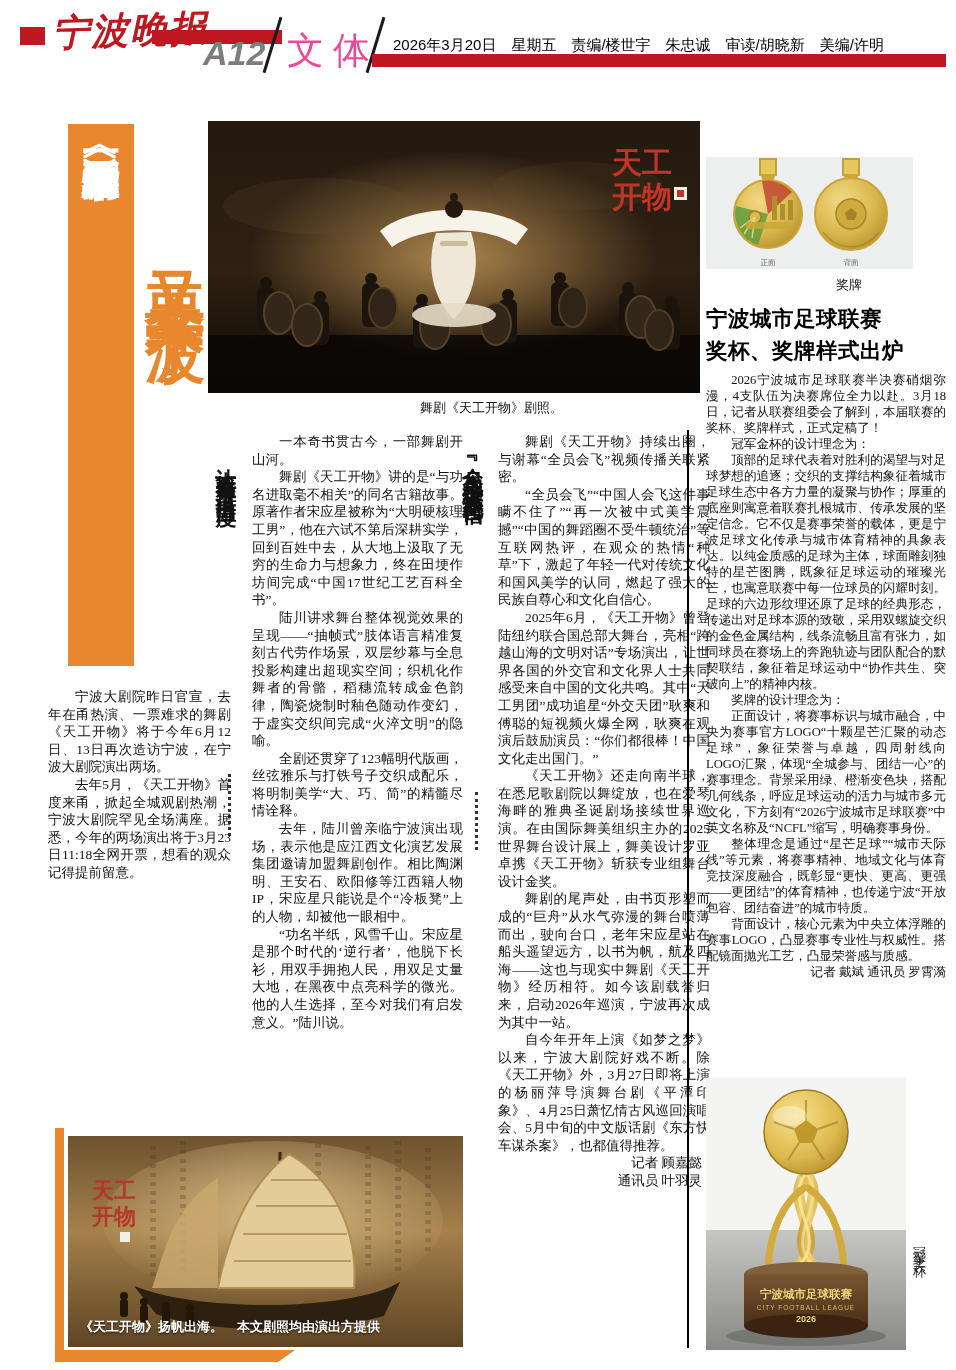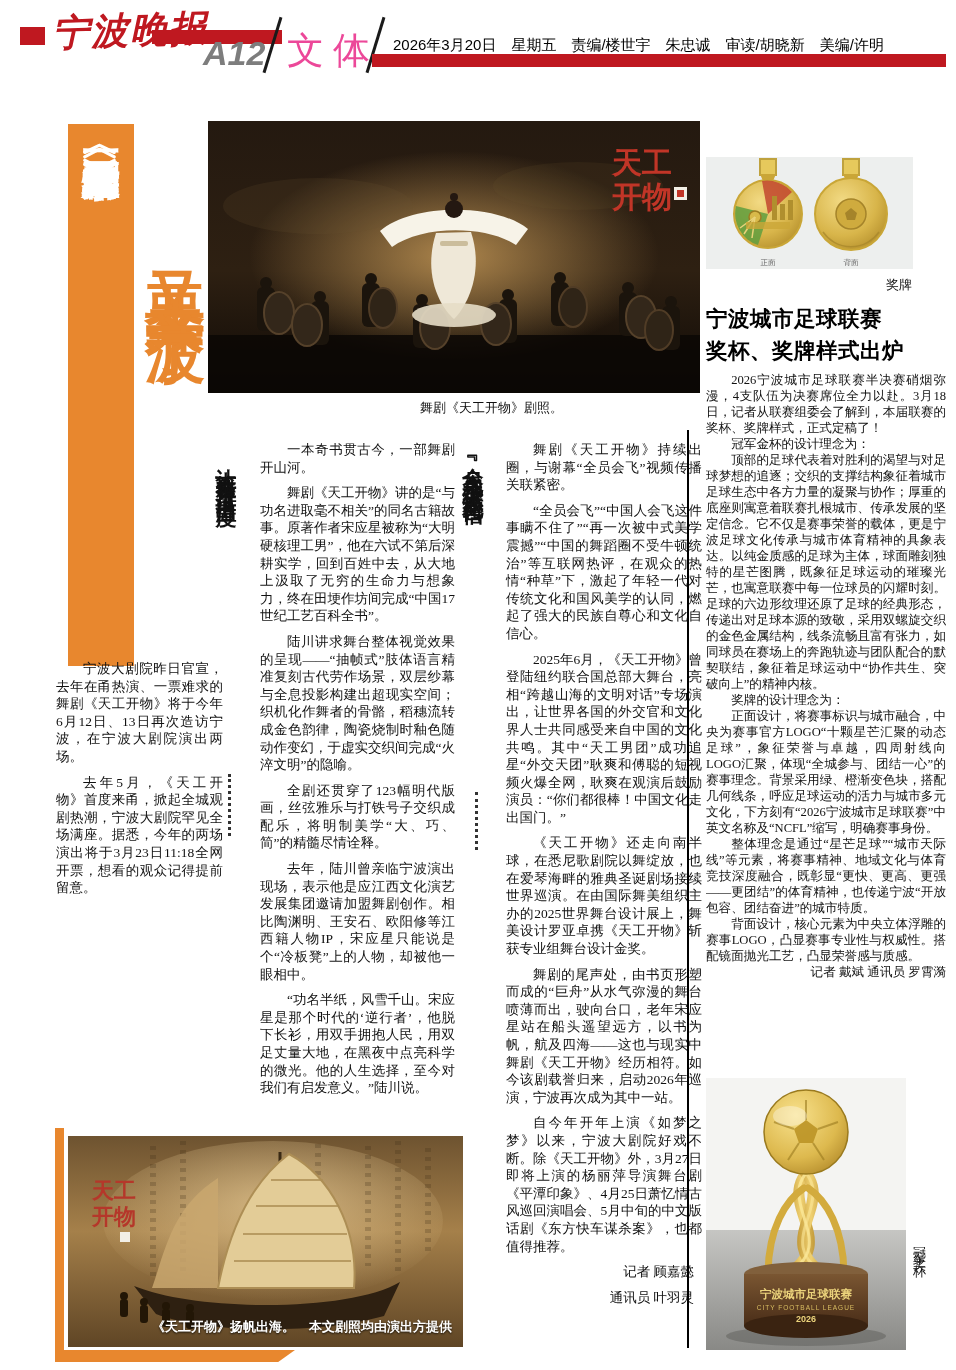--- a/index.html
+++ b/index.html
@@ -25,37 +25,37 @@
   .hl-bar span{display:block;margin:0 auto;height:100%;writing-mode:vertical-rl;
     line-height:66px;font-size:38px;font-weight:bold;color:#fff;padding-top:8px;box-sizing:border-box;}
   .hl-main{position:absolute;left:134px;top:224px;writing-mode:vertical-rl;
     font-size:60px;font-weight:900;color:#e8872e;letter-spacing:13px;}
   .subhead{position:absolute;writing-mode:vertical-rl;font-size:21px;font-weight:bold;
     color:#111;letter-spacing:3px;}
   .subdots{position:absolute;width:0;border-left:3px dotted #333;}
   
   .body-text{position:absolute;overflow:hidden;font-size:13.5px;line-height:17.6px;
     text-align:justify;text-justify:inter-character;}
-  .body-text p{margin:8px;text-indent:2em;}
+  .body-text p{margin:0;text-indent:2em;}
   .byline{text-indent:0 !important;text-align:right;padding-right:8px;}
   .divider-v{position:absolute;left:687px;top:430px;width:2px;height:918px;background:#000;}
   
   .photo-top{position:absolute;left:208px;top:121px;width:492px;height:272px;}
   .photo-top-caption{position:absolute;left:420px;top:399px;width:272px;font-size:13px;}
   .photo-bottom{position:absolute;left:68px;top:1136px;width:395px;height:211px;}
-  .photo-bottom-caption{position:absolute;left:80px;top:1318px;width:372px;text-align:right;
+  .photo-bottom-caption{position:absolute;left:80px;top:1318px;width:372px;text-align:left;
     font-size:13px;font-weight:bold;color:#fff;text-shadow:0 1px 2px rgba(0,0,0,.8);}
   .photo-bottom-caption .gap{display:inline-block;width:14px;}
   
   .deco-v{position:absolute;left:55px;top:1128px;width:9px;height:234px;background:#e8872e;}
   .deco-h{position:absolute;left:55px;top:1350px;width:240px;height:12px;background:#e8872e;
     clip-path:polygon(0 0,100% 0,93% 100%,0 100%);}
   
   .medal-box{position:absolute;left:706px;top:157px;width:207px;height:112px;}
-  .medal-caption{position:absolute;left:836px;top:276px;width:76px;text-align:right;font-size:13px;}
+  .medal-caption{position:absolute;left:836px;top:276px;width:76px;font-size:13px;}
   .r-headline{position:absolute;left:706px;top:303px;width:242px;font-size:21.5px;font-weight:900;
     line-height:32px;color:#000;letter-spacing:.5px;}
   .r-body{position:absolute;left:706px;top:372px;width:240px;height:696px;overflow:hidden;
     font-size:12.6px;line-height:16px;text-align:justify;text-justify:inter-character;}
   .r-body p{margin:0;text-indent:2em;}
   .r-byline{text-indent:0 !important;text-align:right;}
   .trophy-box{position:absolute;left:706px;top:1078px;width:200px;height:272px;}
   .trophy-caption{position:absolute;left:910px;top:1236px;writing-mode:vertical-rl;
     font-size:13px;letter-spacing:6px;}
 </style>
@@ -156,21 +156,21 @@
       <rect x="469" y="69" width="7" height="7" fill="#c13527"></rect>
     </g>
   </svg>
   <div class="photo-top-caption">舞剧《天工开物》剧照。</div>
 
   <div class="subhead" style="left:212px;top:452px;">让古籍在舞台上『活』出温度</div>
   <div class="subdots" style="left:228px;top:774px;height:62px;"></div>
   <div class="subhead" style="left:459px;top:448px;">『全员会飞』持续点燃文化自信</div>
   <div class="subdots" style="left:475px;top:792px;height:58px;"></div>
 
-  <div class="body-text" style="left:48px;top:652px;width:183px;height:438px;">
+  <div class="body-text" style="left:48px;top:688px;width:183px;height:438px;">
     <p>宁波大剧院昨日官宣，去年在甬热演、一票难求的舞剧《天工开物》将于今年6月12日、13日再次造访宁波，在宁波大剧院演出两场。</p>
     <p>去年5月，《天工开物》首度来甬，掀起全城观剧热潮，宁波大剧院罕见全场满座。据悉，今年的两场演出将于3月23日11:18全网开票，想看的观众记得提前留意。</p>
   </div>
 
   <div class="body-text" style="left:252px;top:433px;width:211px;height:700px;">
     <p>一本奇书贯古今，一部舞剧开山河。</p>
     <p>舞剧《天工开物》讲的是“与功名进取毫不相关”的同名古籍故事。原著作者宋应星被称为“大明硬核理工男”，他在六试不第后深耕实学，回到百姓中去，从大地上汲取了无穷的生命力与想象力，终在田埂作坊间完成“中国17世纪工艺百科全书”。</p>
     <p>陆川讲求舞台整体视觉效果的呈现——“抽帧式”肢体语言精准复刻古代劳作场景，双层纱幕与全息投影构建出超现实空间；织机化作舞者的骨骼，稻穗流转成金色韵律，陶瓷烧制时釉色随动作变幻，于虚实交织间完成“火淬文明”的隐喻。</p>
     <p>全剧还贯穿了123幅明代版画，丝弦雅乐与打铁号子交织成配乐，将明制美学“大、巧、简”的精髓尽情诠释。</p>
     <p>去年，陆川曾亲临宁波演出现场，表示他是应江西文化演艺发展集团邀请加盟舞剧创作。相比陶渊明、王安石、欧阳修等江西籍人物IP，宋应星只能说是个“冷板凳”上的人物，却被他一眼相中。</p>

